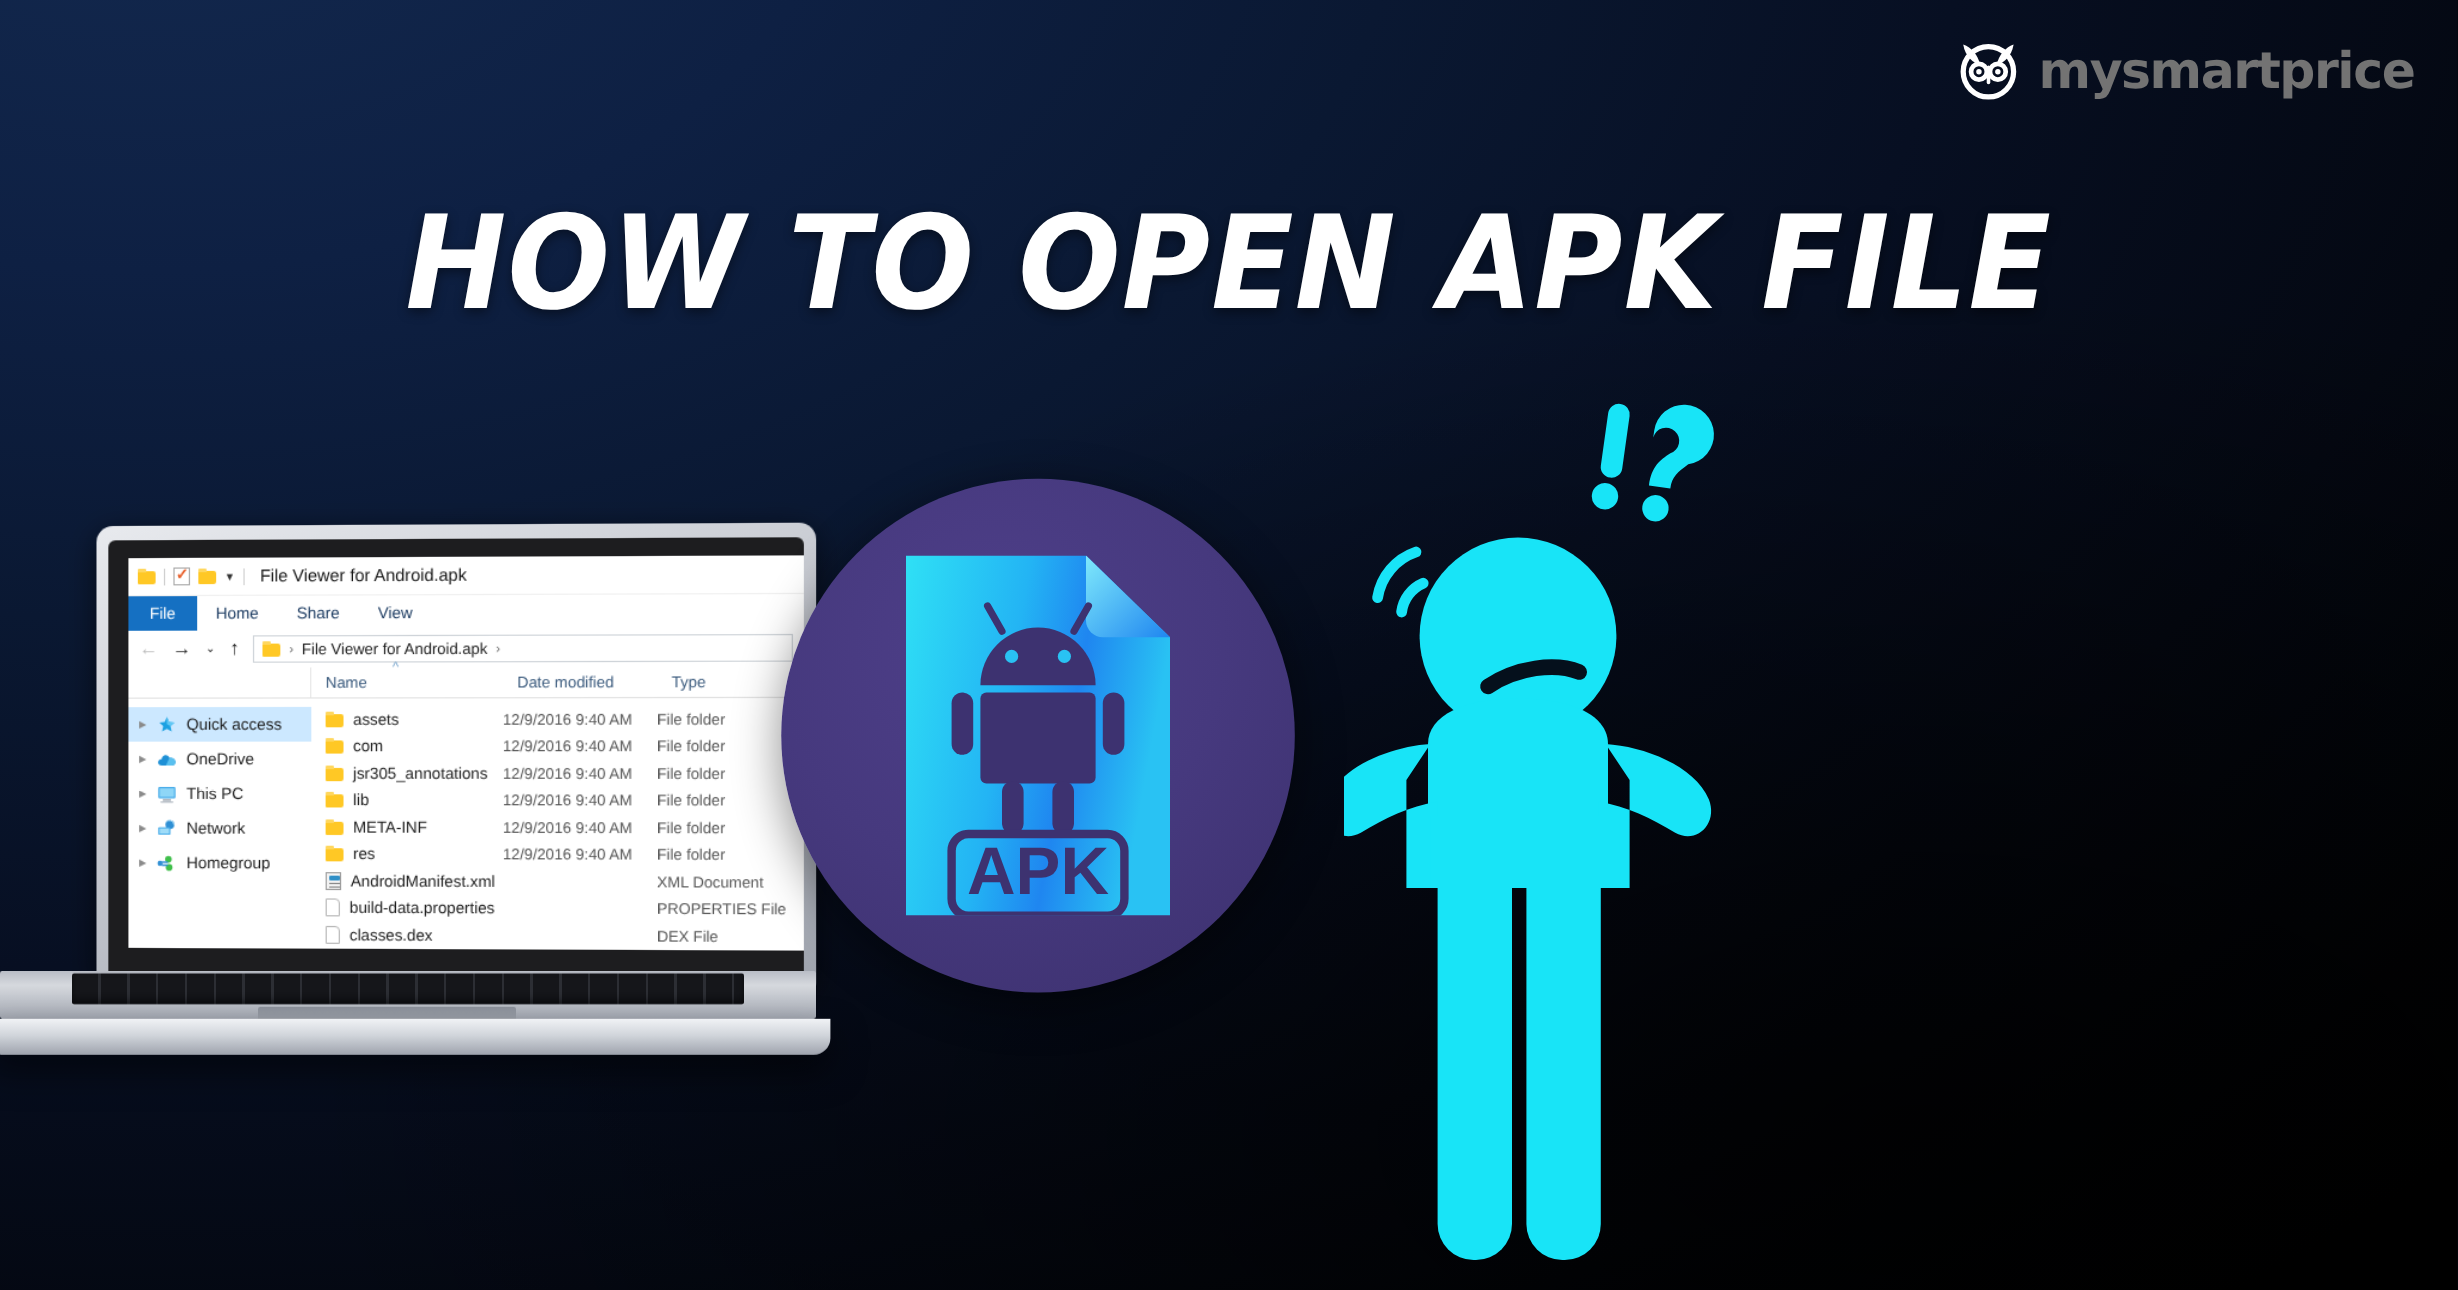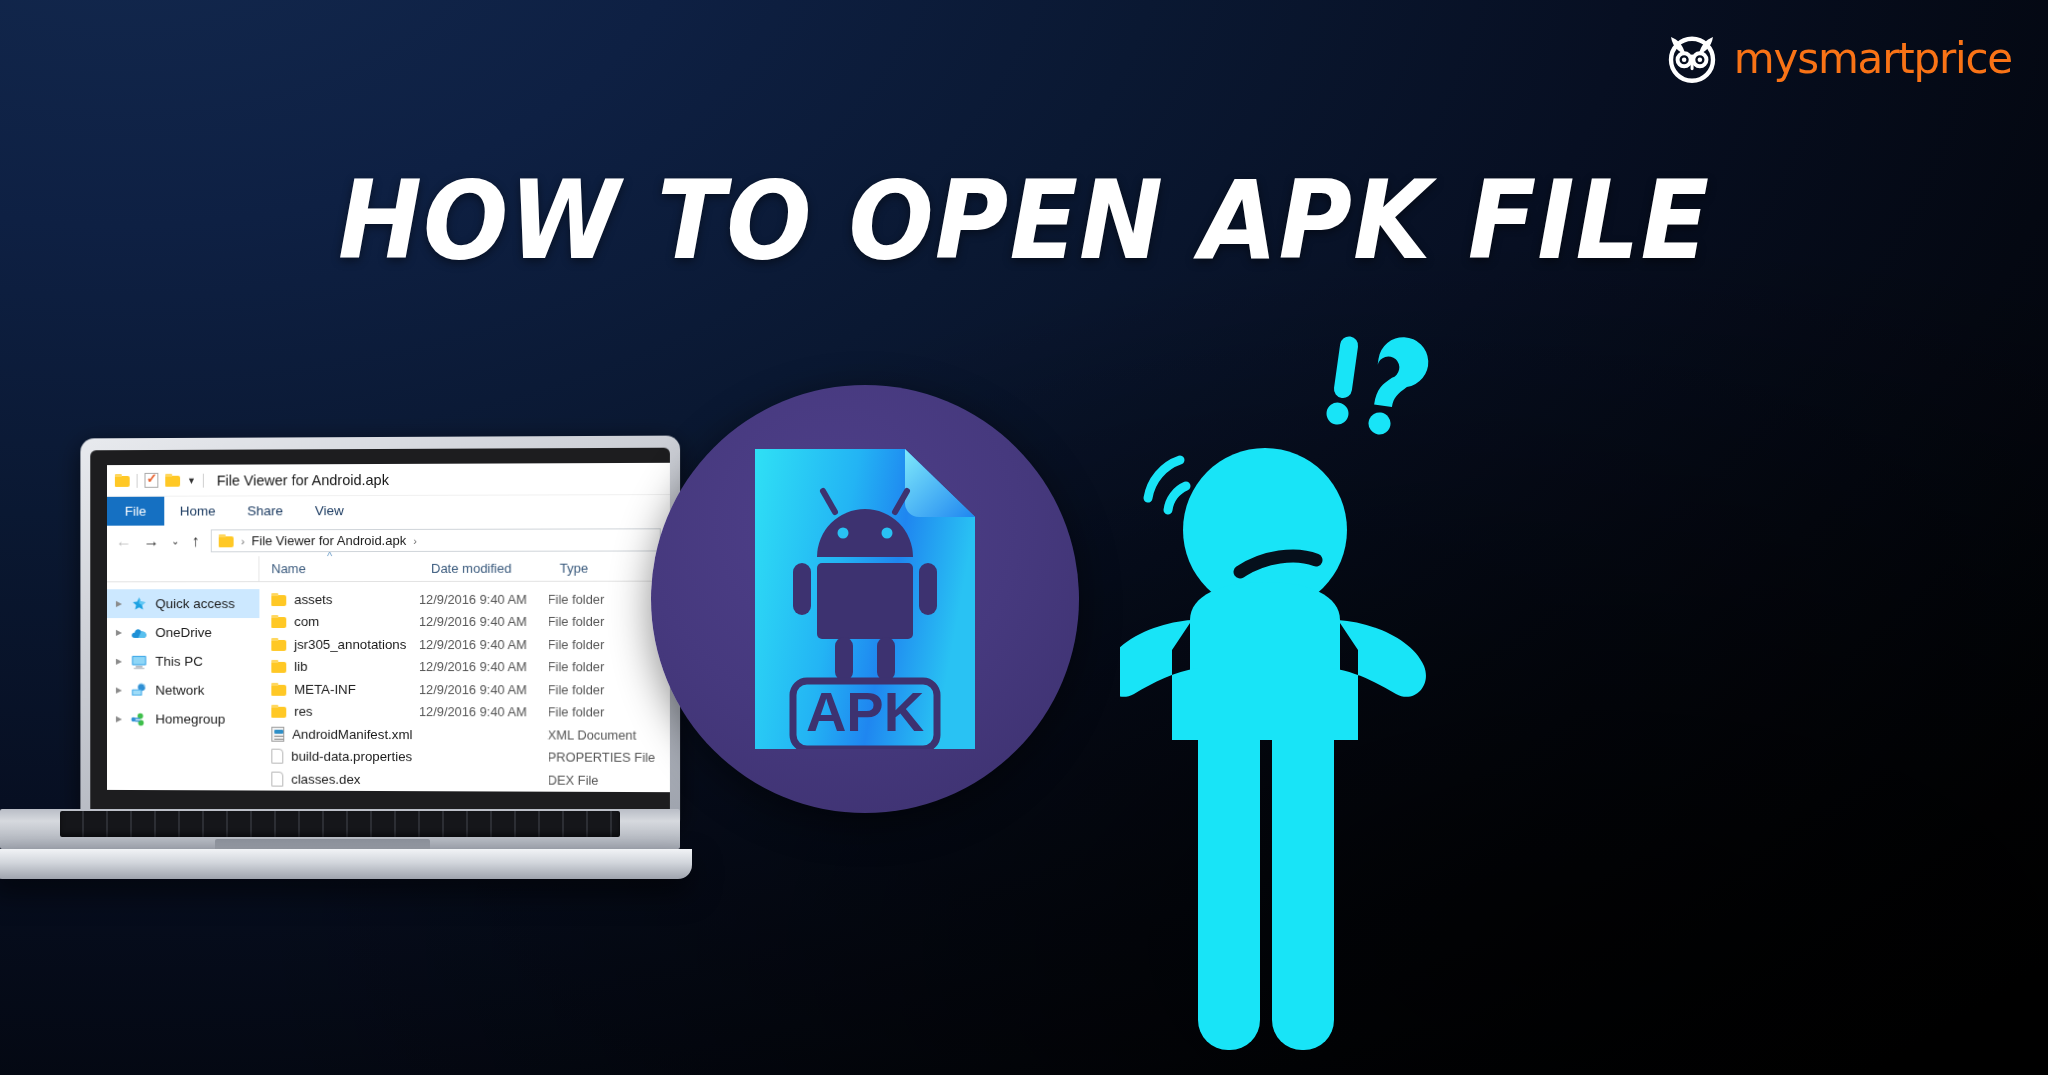--- a/index.html
+++ b/index.html
@@ -21,21 +21,21 @@
     background:radial-gradient(120% 120% at 78% 88%, rgba(0,0,0,.75) 0%, rgba(0,0,0,0) 55%);
   }
 
   
   #logo {
     position:absolute; right:36px; top:30px;
     display:flex; align-items:center; gap:14px;
   }
   #logo .owl { width:56px; height:56px; display:block; }
   #logo .word {
-    color:#f97316; font-size:42px; font-weight:normal; letter-spacing:-1.2px;
+    color:#737373; font-size:42px; font-weight:bold; letter-spacing:-1.2px;
     font-family:"DejaVu Sans", sans-serif;
   }
 
   
   #headline {
     position:absolute; left:0; right:0; top:158px;
     text-align:center;
     color:#ffffff;
     font-family:"DejaVu Sans", sans-serif;
     font-weight:bold; font-style:italic;
@@ -192,21 +192,21 @@
     content:""; position:absolute; left:2px; top:2px; width:9px; height:4px;
     background:#2f8fc7; border-radius:1px;
   }
   .ic-xml:after {
     content:""; position:absolute; left:2px; top:8px; width:9px; height:1px;
     background:#8a8a8a; box-shadow:0 3px 0 #8a8a8a;
   }
 
   
   #apk-badge {
-    position:absolute; left:651px; top:385px; width:428px; height:428px;
+    position:absolute; left:651px; top:399px; width:428px; height:428px;
     border-radius:50%;
     background:radial-gradient(80% 80% at 42% 32%, #4e3f89 0%, #46397e 55%, #3e3271 100%);
     box-shadow:0 10px 40px rgba(0,0,0,.45);
   }
   #apk-badge svg { position:absolute; left:50%; top:50%; transform:translate(-50%,-50%); }
 
   
   #figure { position:absolute; left:1120px; top:320px; width:420px; height:760px; }
   #figure svg { width:100%; height:100%; display:block; }
 </style>

